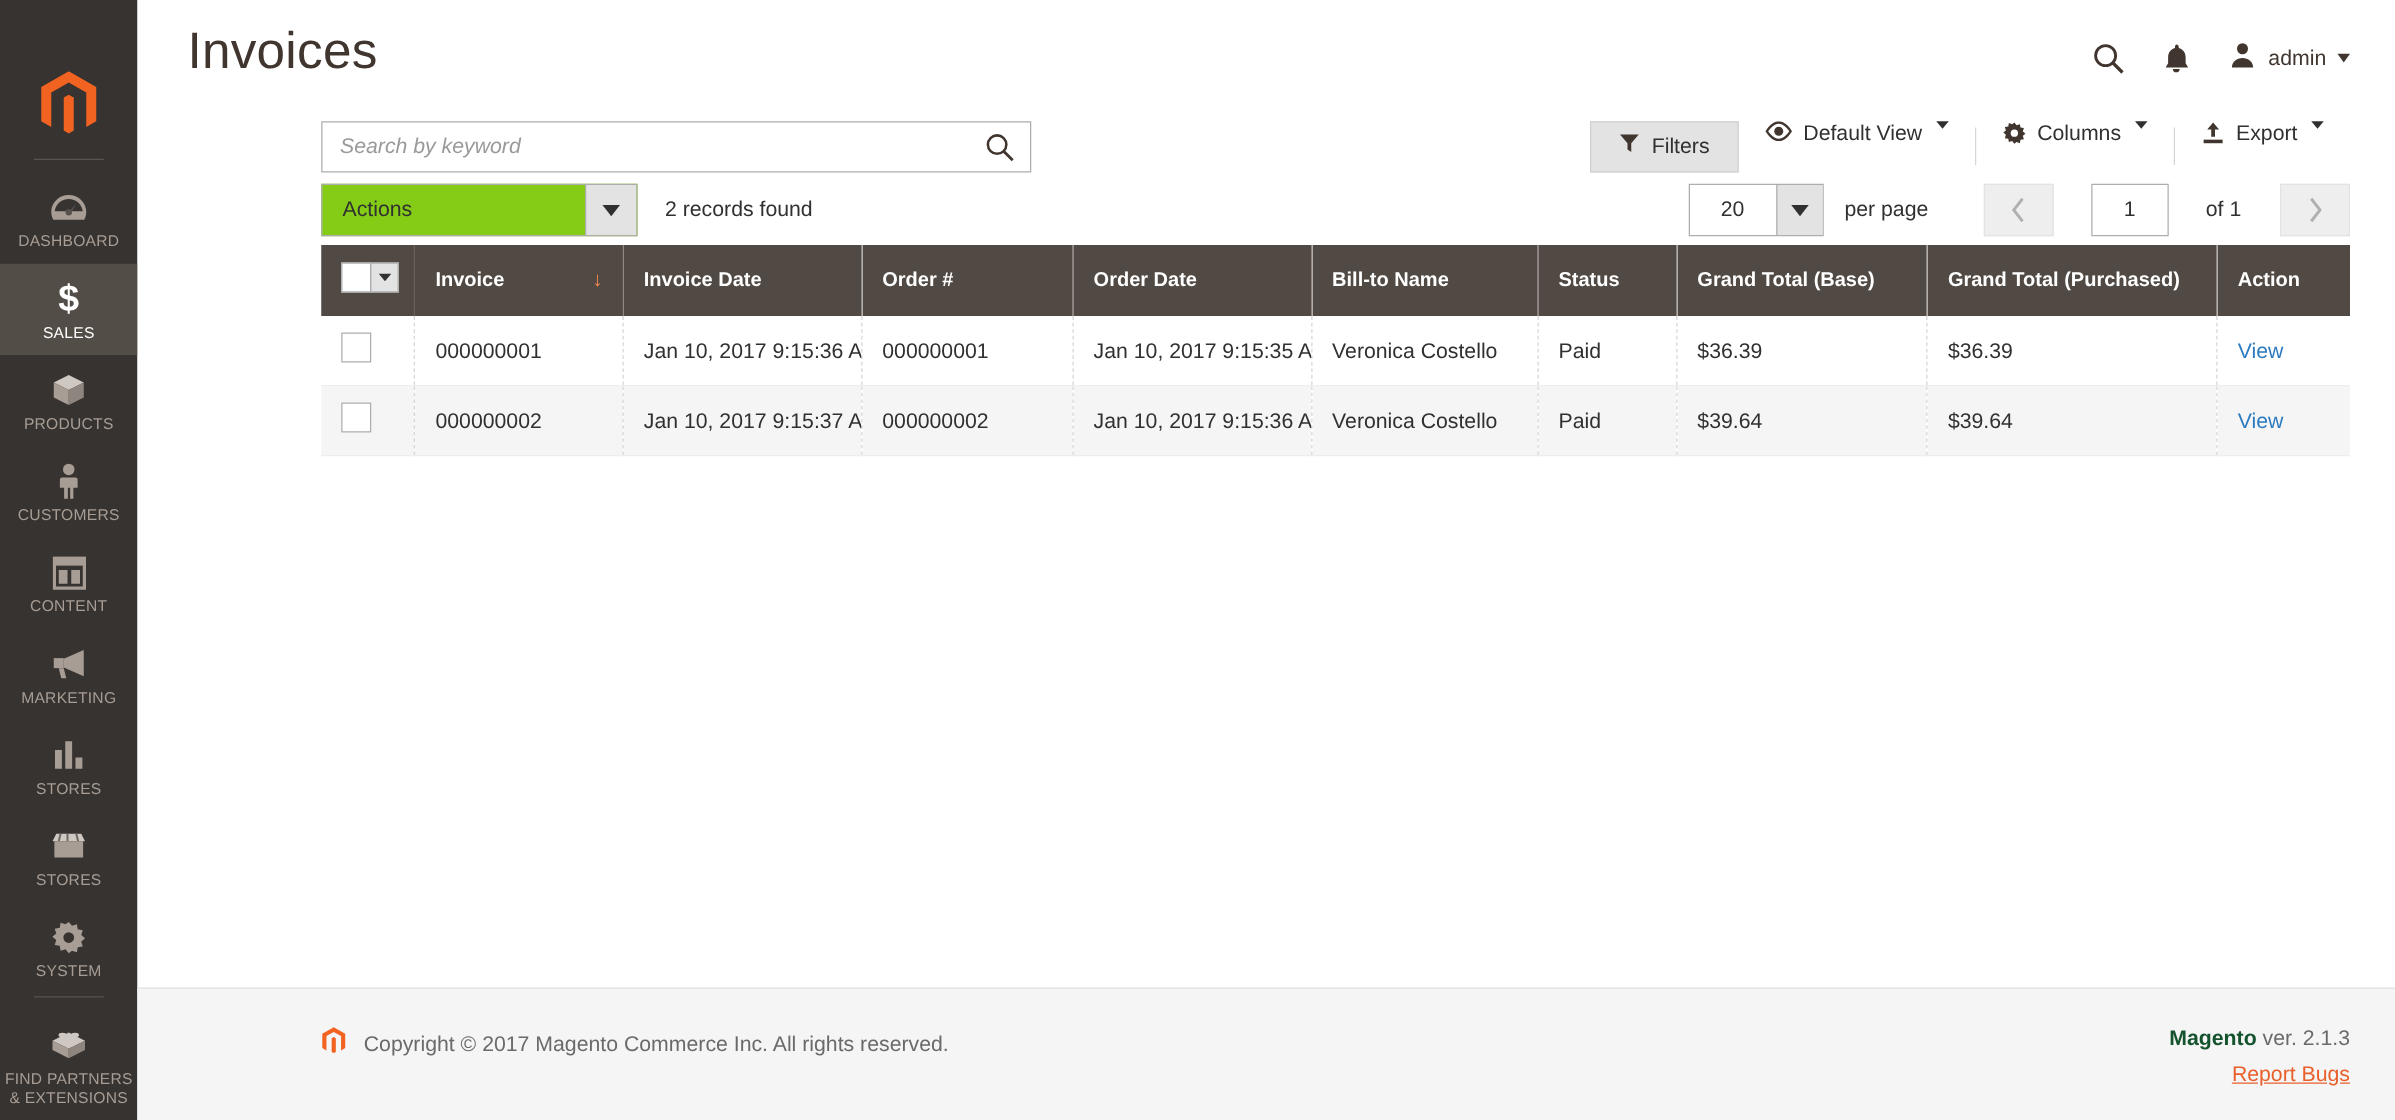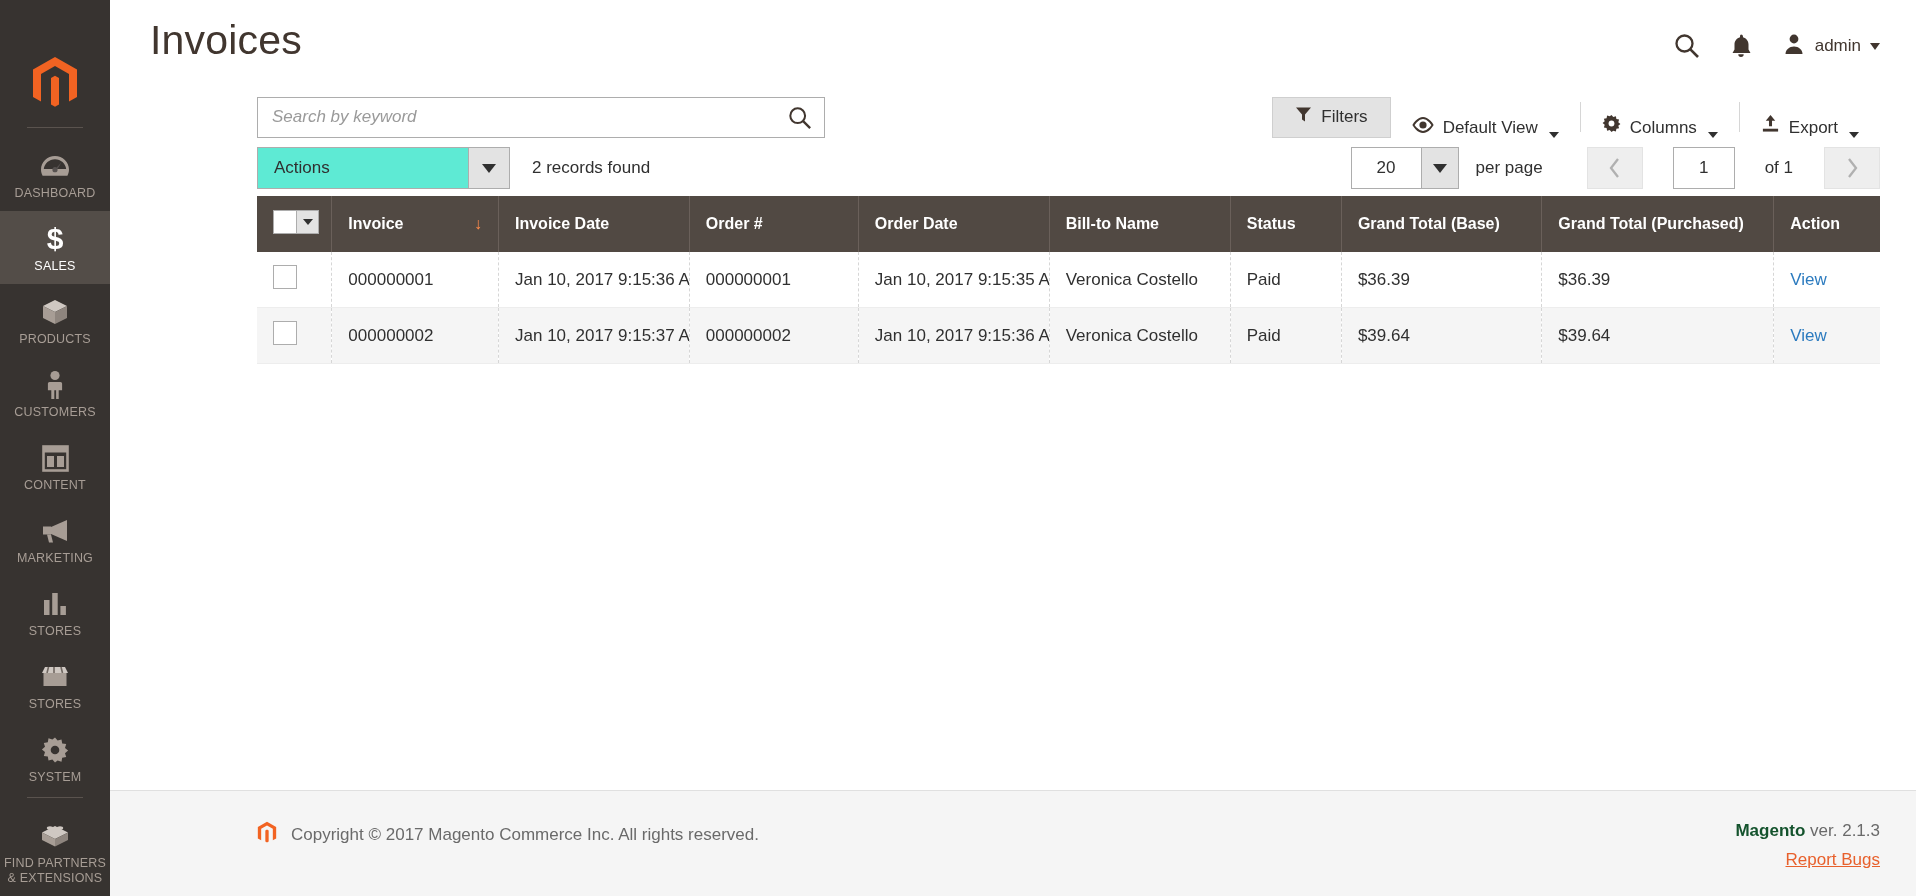--- a/index.html
+++ b/index.html
@@ -69,34 +69,34 @@
   .search-sub { position: absolute; right: 12px; top: 8px; cursor: pointer; }
 
   .grid-tools { display: flex; align-items: center; }
   .btn-filters {
     display: flex; align-items: center; gap: 9px;
     height: 41px; padding: 0 22px; background: #e3e3e3;
     border: 1px solid #cfcfcf; cursor: pointer;
     font-size: 17px; color: #303030;
   }
   .tool-item {
-    display: flex; align-items: flex-end; gap: 9px;
+    display: flex; align-items: flex-start; gap: 9px;
     height: 41px; padding: 0 21px; cursor: pointer;
     font-size: 17px; color: #303030; position: relative;
   }
   .tool-sep { width:1px; height: 30px; background: #d6d6d6; }
   .caret-sm { width: 0; height: 0; border-left: 5px solid transparent; border-right: 5px solid transparent; border-top: 6.5px solid #303030; margin-left: 2px;}
 
   
   .row-actions {
     display: flex; align-items: center; justify-content: space-between;
     padding: 0 36px 0 147px; height: 56px;
   }
   .actions-left { display: flex; align-items: center; gap: 22px; }
-  .select-shell { display: flex; height: 42px; width: 253px; border: 1px solid #adadad; background: #5eead4; }
+  .select-shell { display: flex; height: 42px; width: 253px; border: 1px solid #adadad; background: #84cc16; }
   .select-shell .sel-text { flex: 1; display: flex; align-items: center; padding-left: 16px; font-size: 17px; color: #303030; }
   .select-shell .sel-arrow {
     width: 41px; background: #e3e3e3; border-left: 1px solid #adadad;
     display: flex; align-items: center; justify-content: center;
   }
   .records-found { font-size: 17px; color: #303030; }
 
   .actions-right { display: flex; align-items: center; gap: 14px; }
   .pp-shell { display: flex; height: 42px; width: 108px; border: 1px solid #adadad; background:#fff; }
   .pp-shell .pp-val { flex: 1; display:flex; align-items:center; justify-content:center; font-size: 17px; color:#303030; }

